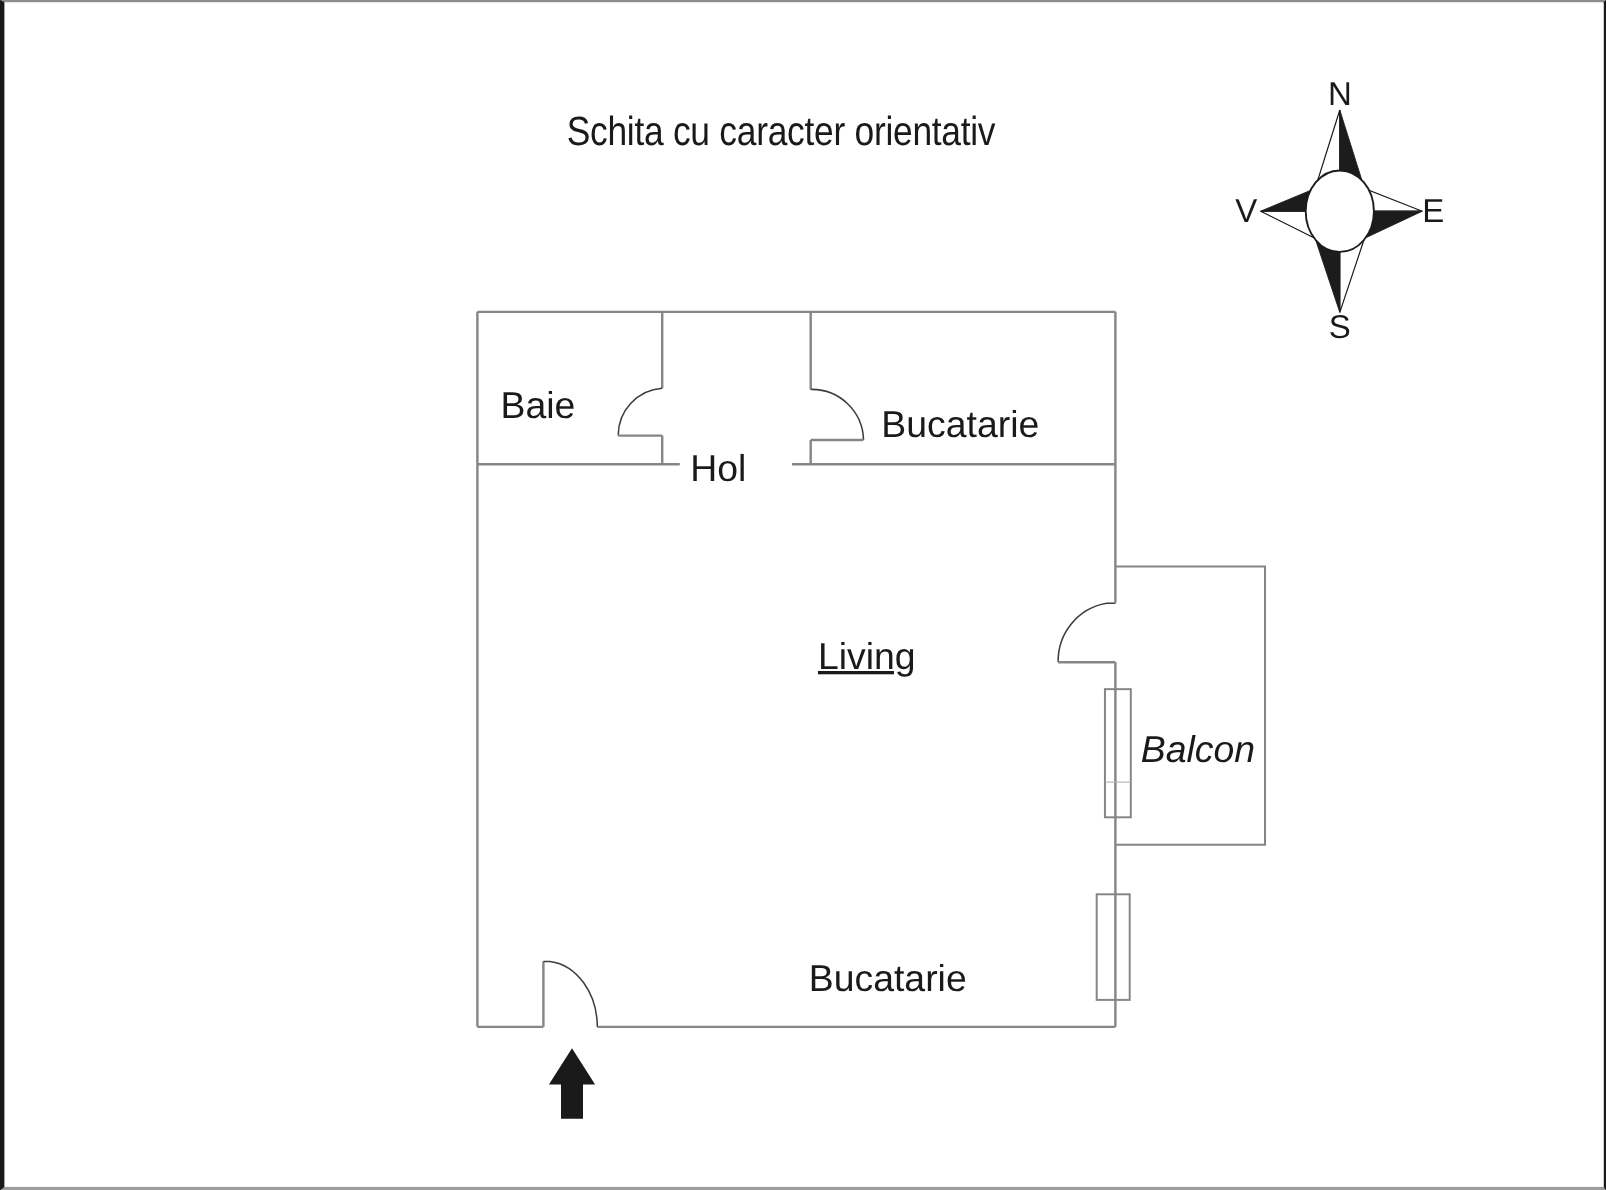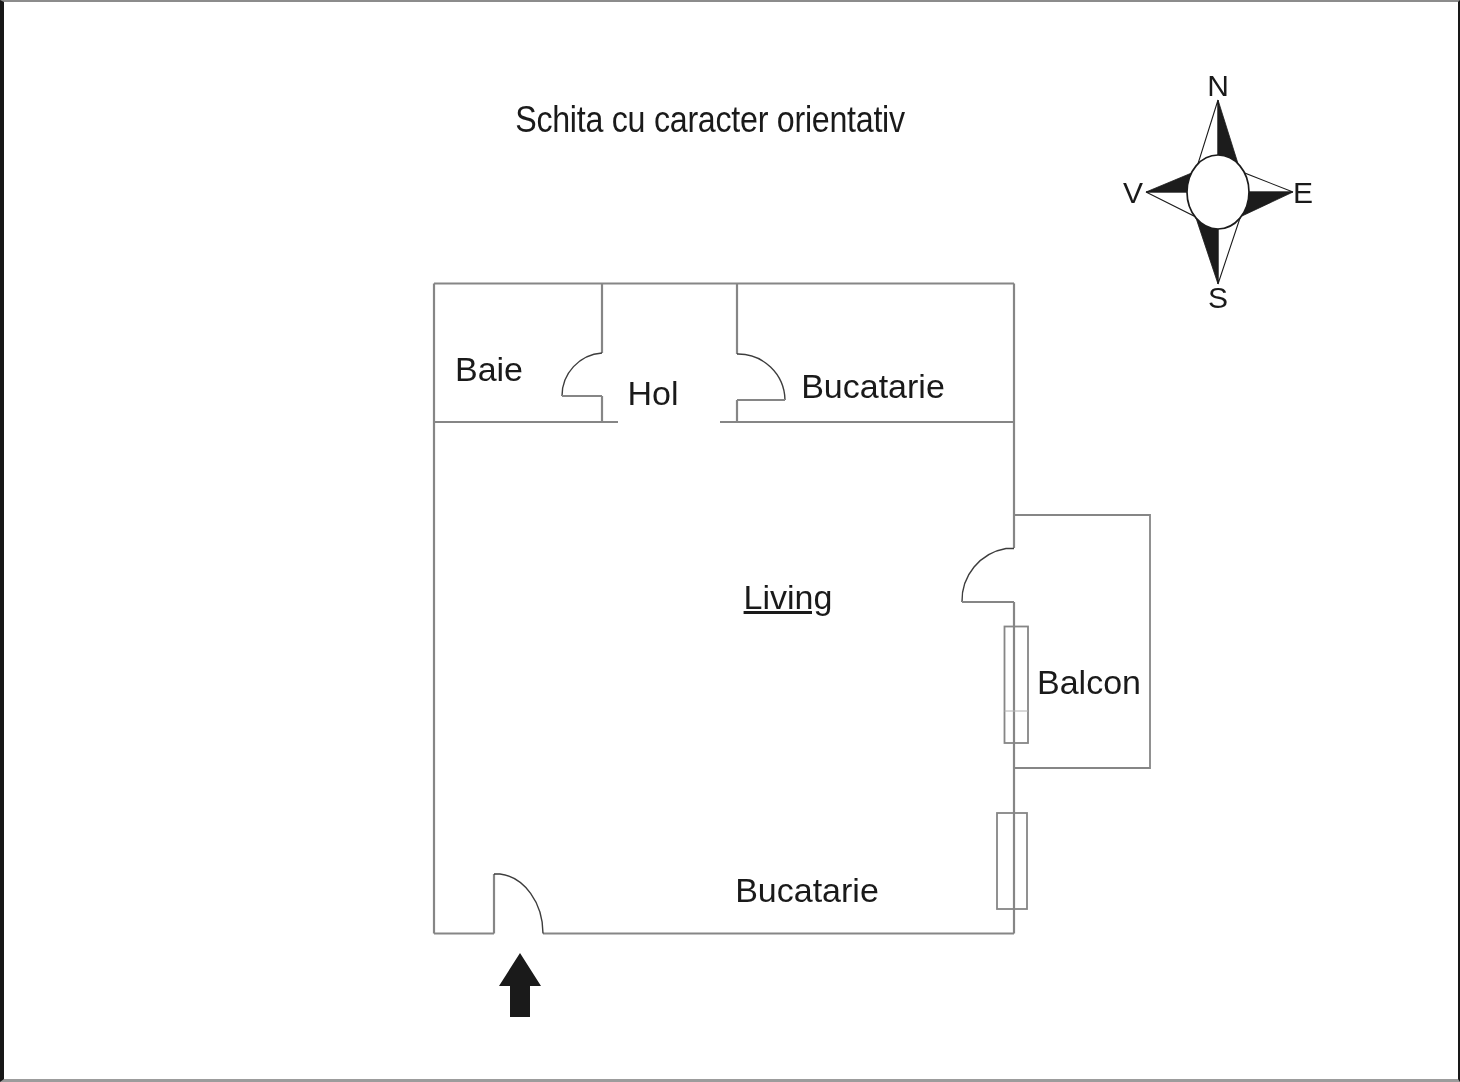--- a/index.html
+++ b/index.html
@@ -105,22 +105,22 @@
     <polygon class="c-black" points="1218,284 1196,218 1218,192"></polygon>
     <polygon class="c-black" points="1146,192 1194,172 1218,192"></polygon>
 
     <ellipse class="c-circle" cx="1218" cy="192" rx="31" ry="37"></ellipse>
   </g>
 </svg>
 
 <div class="plan-title" style="left:710px;top:119px;">Schita cu caracter orientativ</div>
 
 <div class="lbl" style="left:489px;top:329px;">Baie</div>
-<div class="lbl" style="left:653px;top:353px;">Hol</div>
+<div class="lbl" style="left:653px;top:386px;">Hol</div>
 <div class="lbl" style="left:873px;top:346px;">Bucatarie</div>
 <div class="lbl" style="left:788px;top:557px;text-decoration:underline;">Living</div>
-<div class="lbl" style="left:1089px;top:642px;">Balcon</div>
+<div class="lbl" style="left:1089px;top:642px;font-style:italic;">Balcon</div>
 <div class="lbl" style="left:807px;top:850px;text-align:right;">Bucatarie</div>
 
 <div class="compass-letter" style="left:1218px;top:86px;">N</div>
 <div class="compass-letter" style="left:1303px;top:193px;">E</div>
 <div class="compass-letter" style="left:1218px;top:298px;">S</div>
 <div class="compass-letter" style="left:1133px;top:193px;">V</div>
 
 </body></html>

